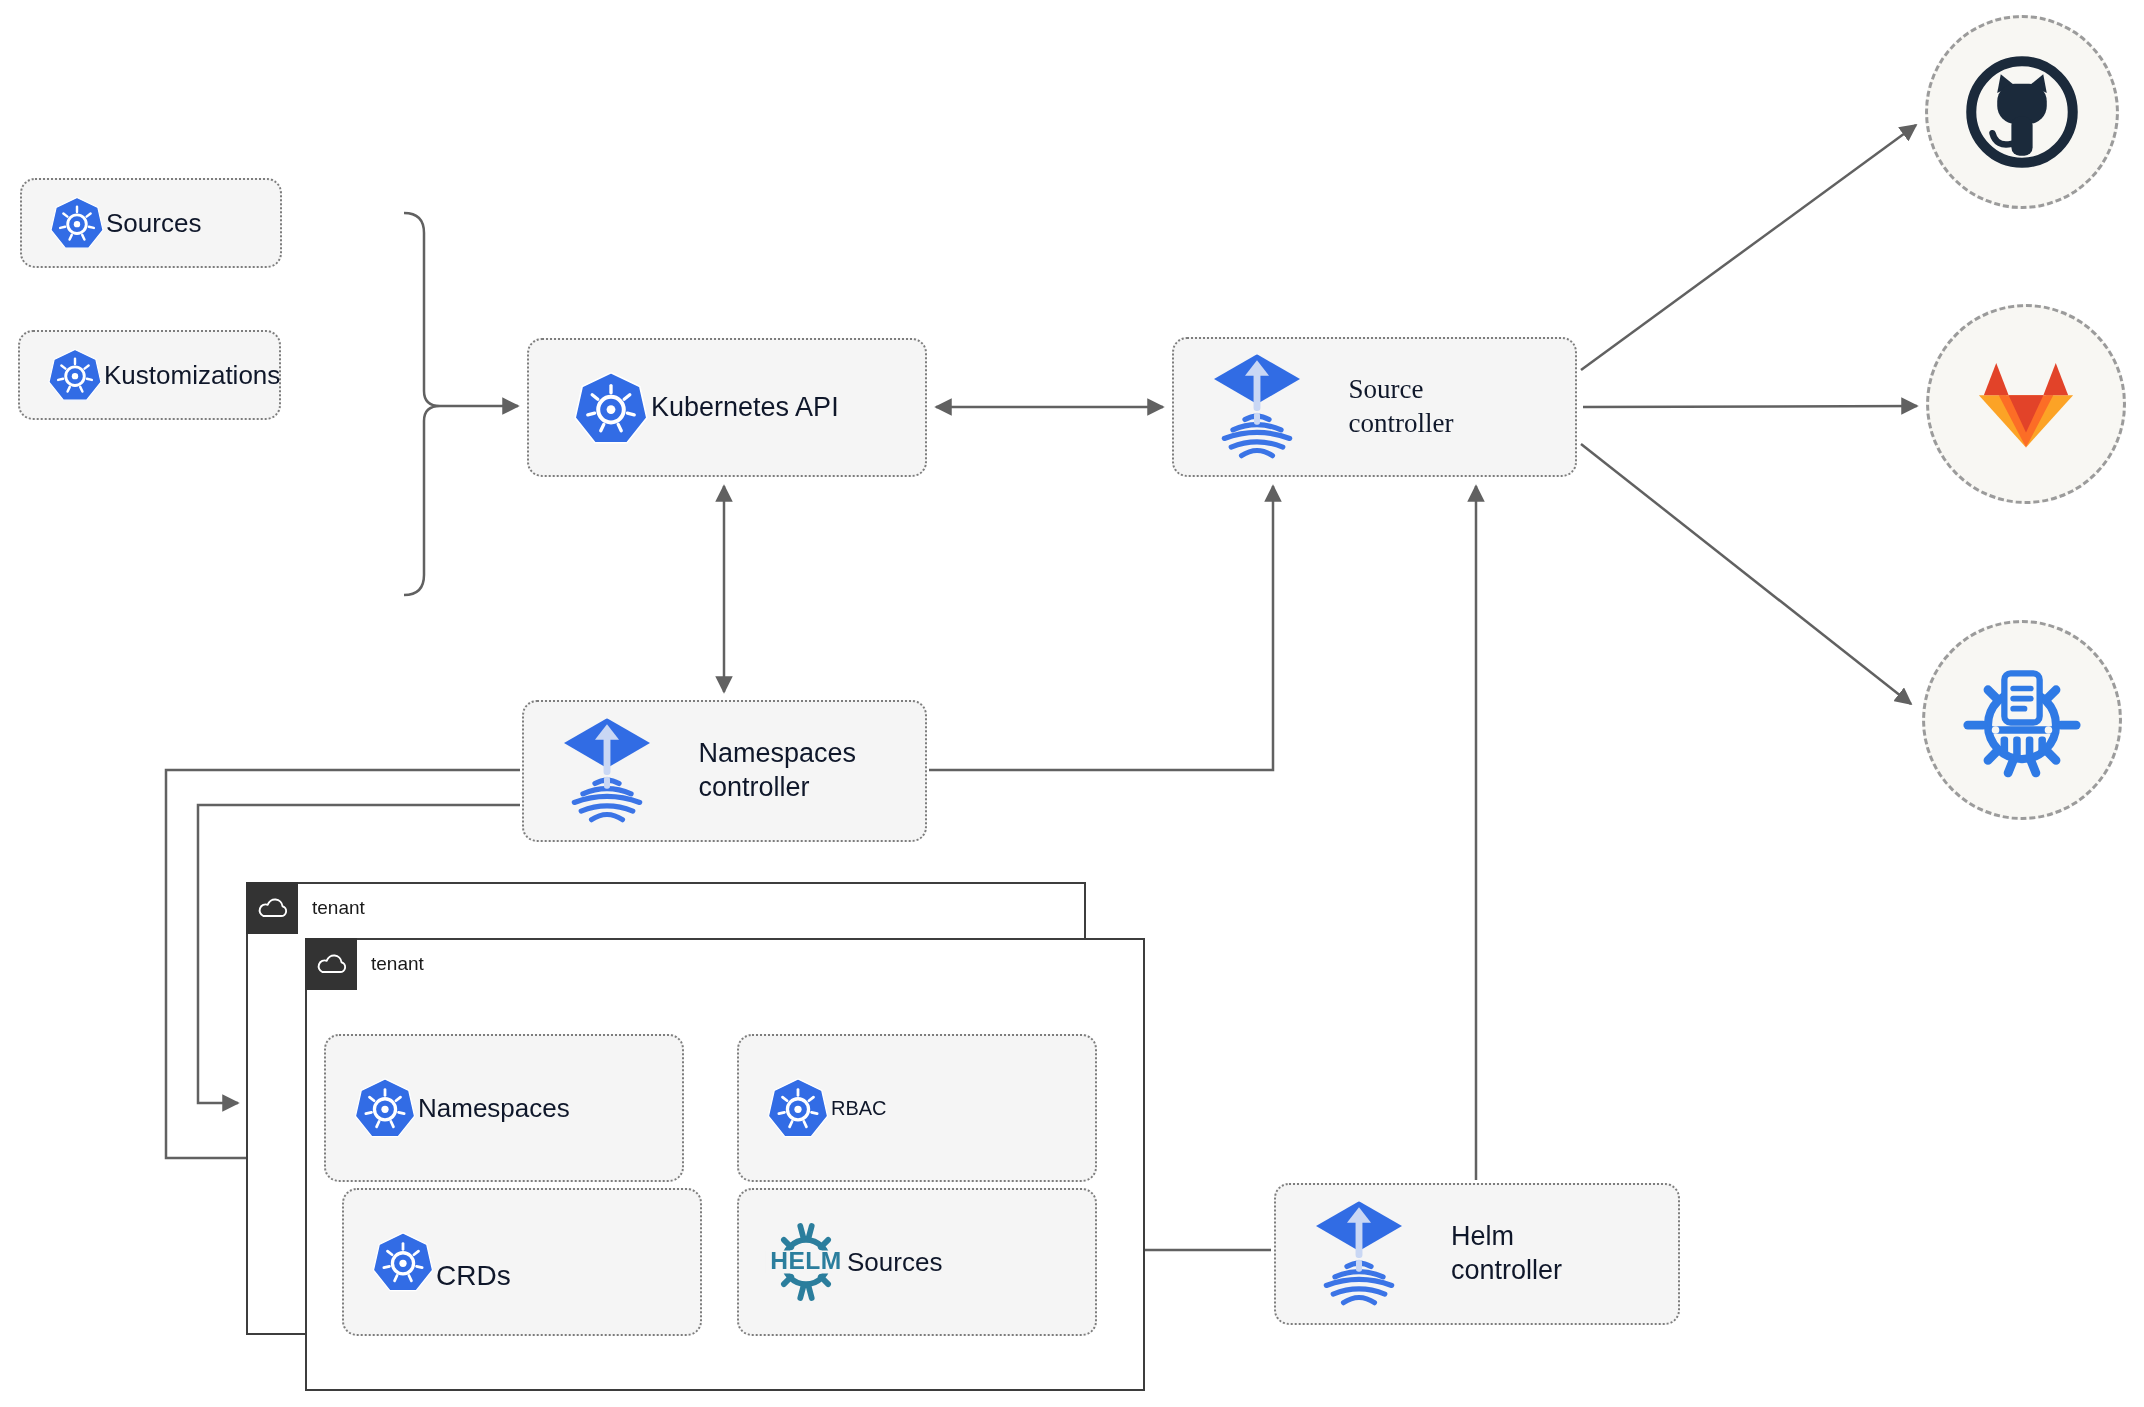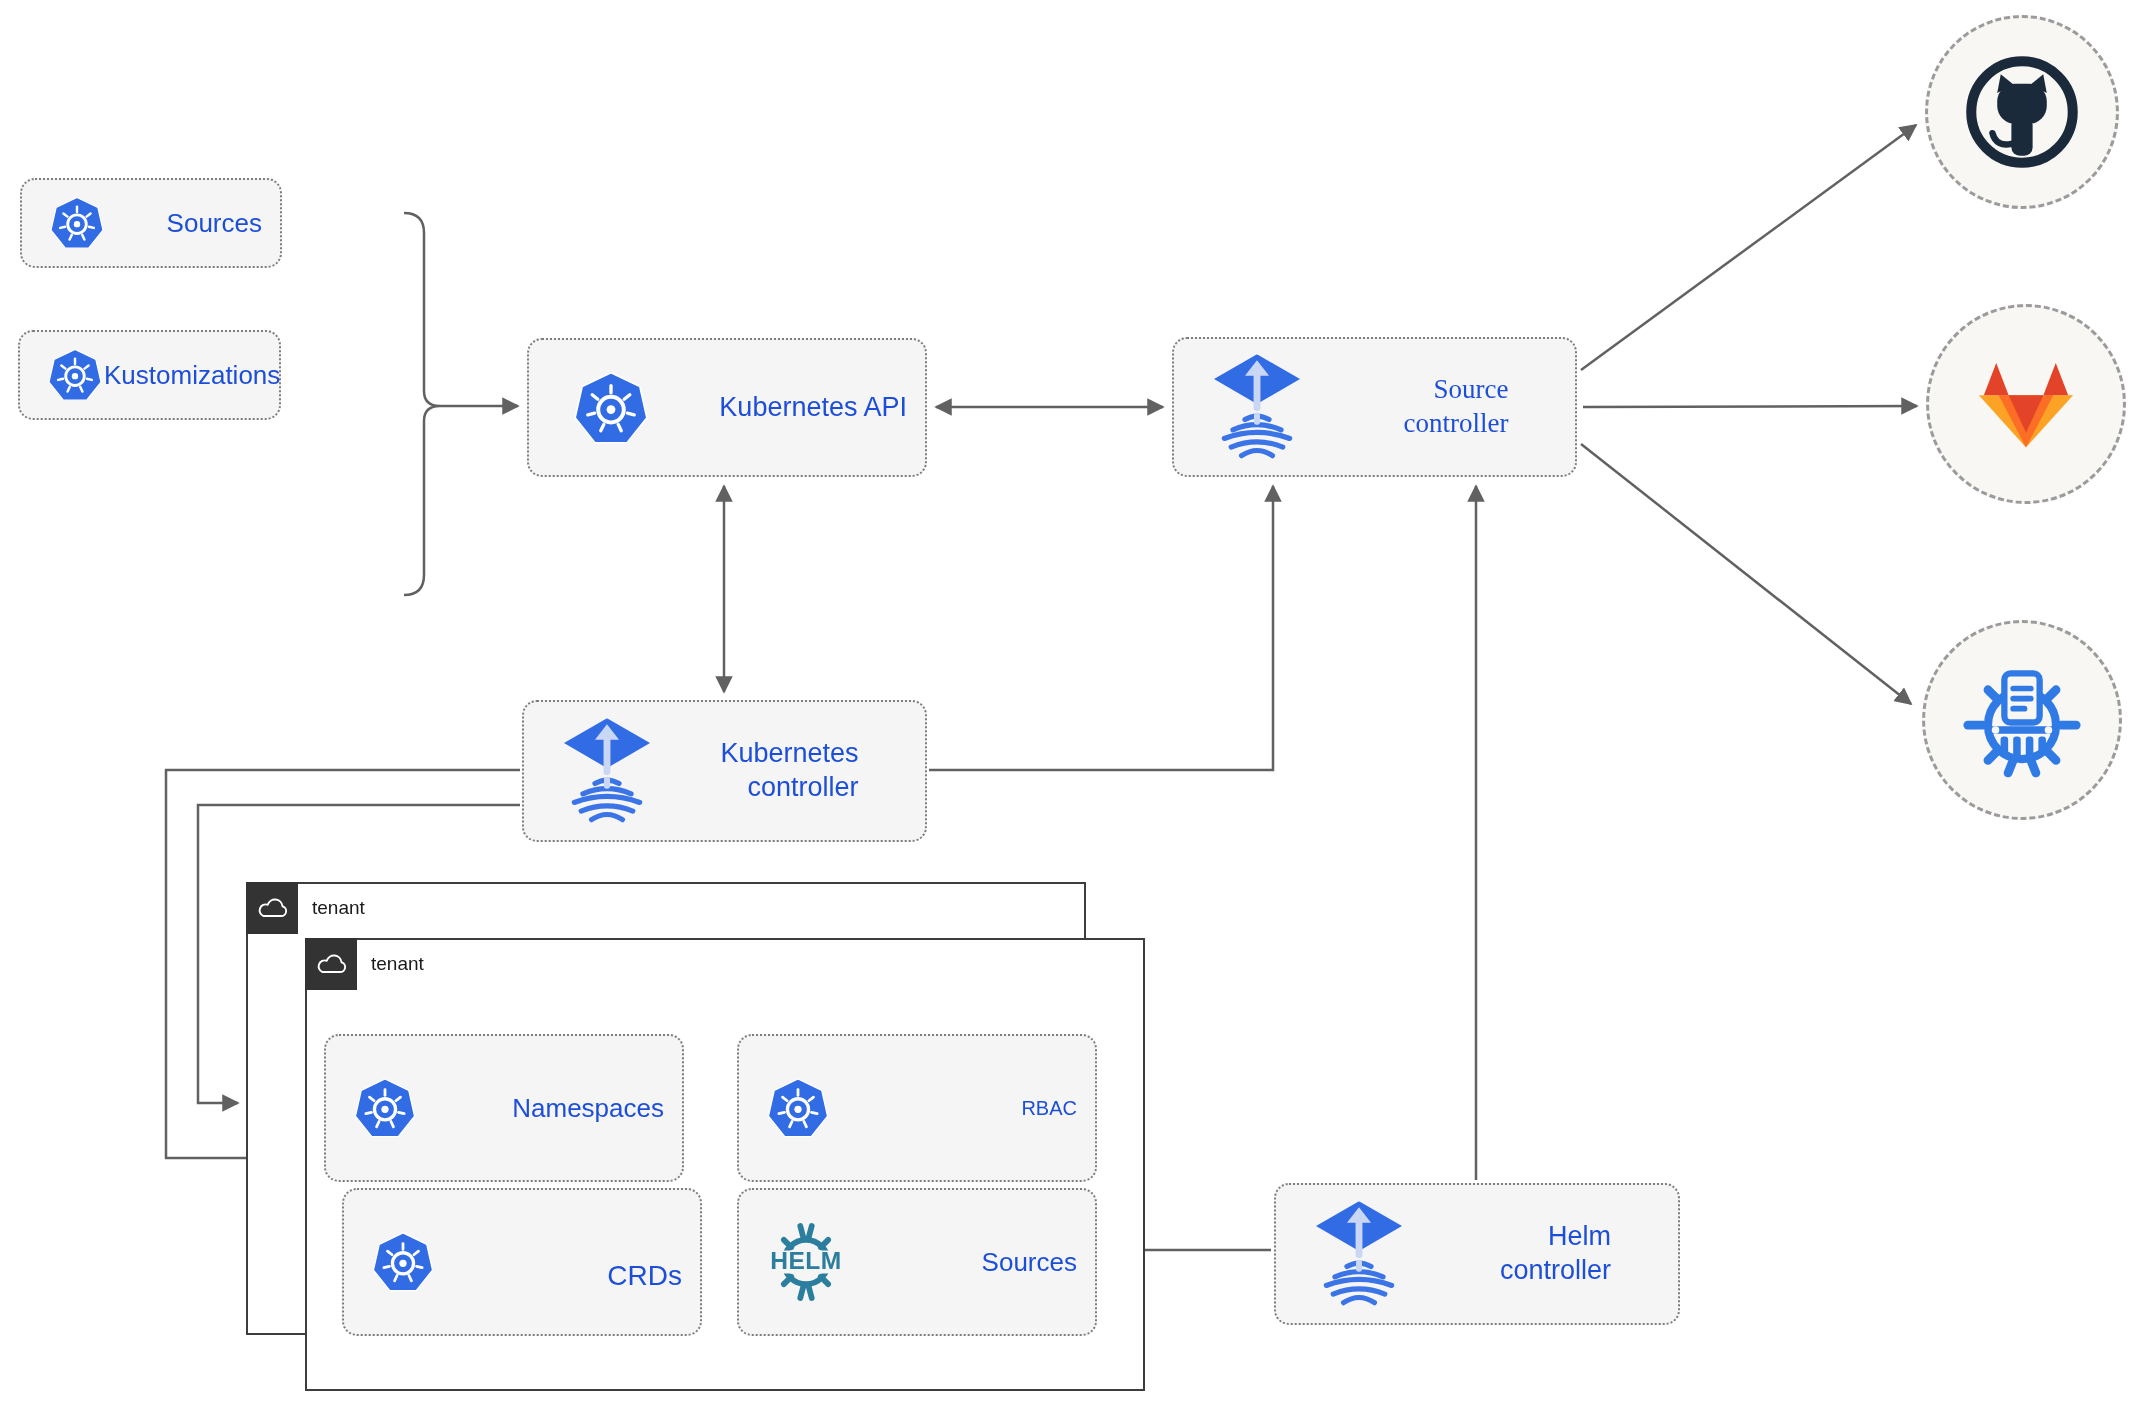--- a/index.html
+++ b/index.html
@@ -3,21 +3,21 @@
 <meta charset="utf-8">
 <style>
   html,body{margin:0;padding:0;background:#ffffff;}
   #canvas{position:relative;width:2144px;height:1407px;background:#ffffff;
           font-family:"Liberation Sans","DejaVu Sans",sans-serif;overflow:hidden;}
   
   #wires{position:absolute;left:0;top:0;width:2144px;height:1407px;z-index:1;}
   
   .node{position:absolute;z-index:3;background:#f5f5f5;border:2px dotted #7d7d7d;
         border-radius:15px;display:flex;align-items:center;padding:0 18px 0 26px;box-sizing:border-box;}
-  .node .label{flex:1;text-align:right;font-size:27px;color:#1d4ed8;line-height:1.25;}
+  .node .label{flex:1;text-align:left;font-size:27px;color:#0f172a;line-height:1.25;}
   .node .label.two-line{max-width:160px;margin:0 auto;}
   .ic{flex:0 0 auto;display:block;}
   
   .tenant{position:absolute;background:#ffffff;border:2px solid #3d3d3d;box-sizing:border-box;z-index:2;}
   .tenant .thead{position:absolute;left:-2px;top:-2px;width:52px;height:52px;background:#333333;
                  display:flex;align-items:center;justify-content:center;}
   .tenant .tlabel{position:absolute;left:64px;top:13px;font-size:19px;color:#1a1a1a;}
   .tenant.front{z-index:4;}
   .tenant .node{z-index:5;}
   
@@ -183,21 +183,21 @@
     <svg class="ic" width="86" height="107" viewBox="0 0 100 124">
         <use href="#sym-flux"></use>
       </svg>
     <div class="label two-line">Source controller</div>
   </div>
 
   <div class="node" style="left:522px;top:700px;width:405px;height:142px;padding-left:40px;">
     <svg class="ic" width="86" height="107" viewBox="0 0 100 124">
         <use href="#sym-flux"></use>
       </svg>
-    <div class="label two-line">Kubernetes controller</div>
+    <div class="label two-line">Namespaces controller</div>
   </div>
 
   <div class="node" style="left:1274px;top:1183px;width:406px;height:142px;padding-left:40px;">
     <svg class="ic" width="86" height="107" viewBox="0 0 100 124">
         <use href="#sym-flux"></use>
       </svg>
     <div class="label two-line">Helm controller</div>
   </div>
 
   <div class="tenant back" style="left:246px;top:882px;width:840px;height:453px;">

